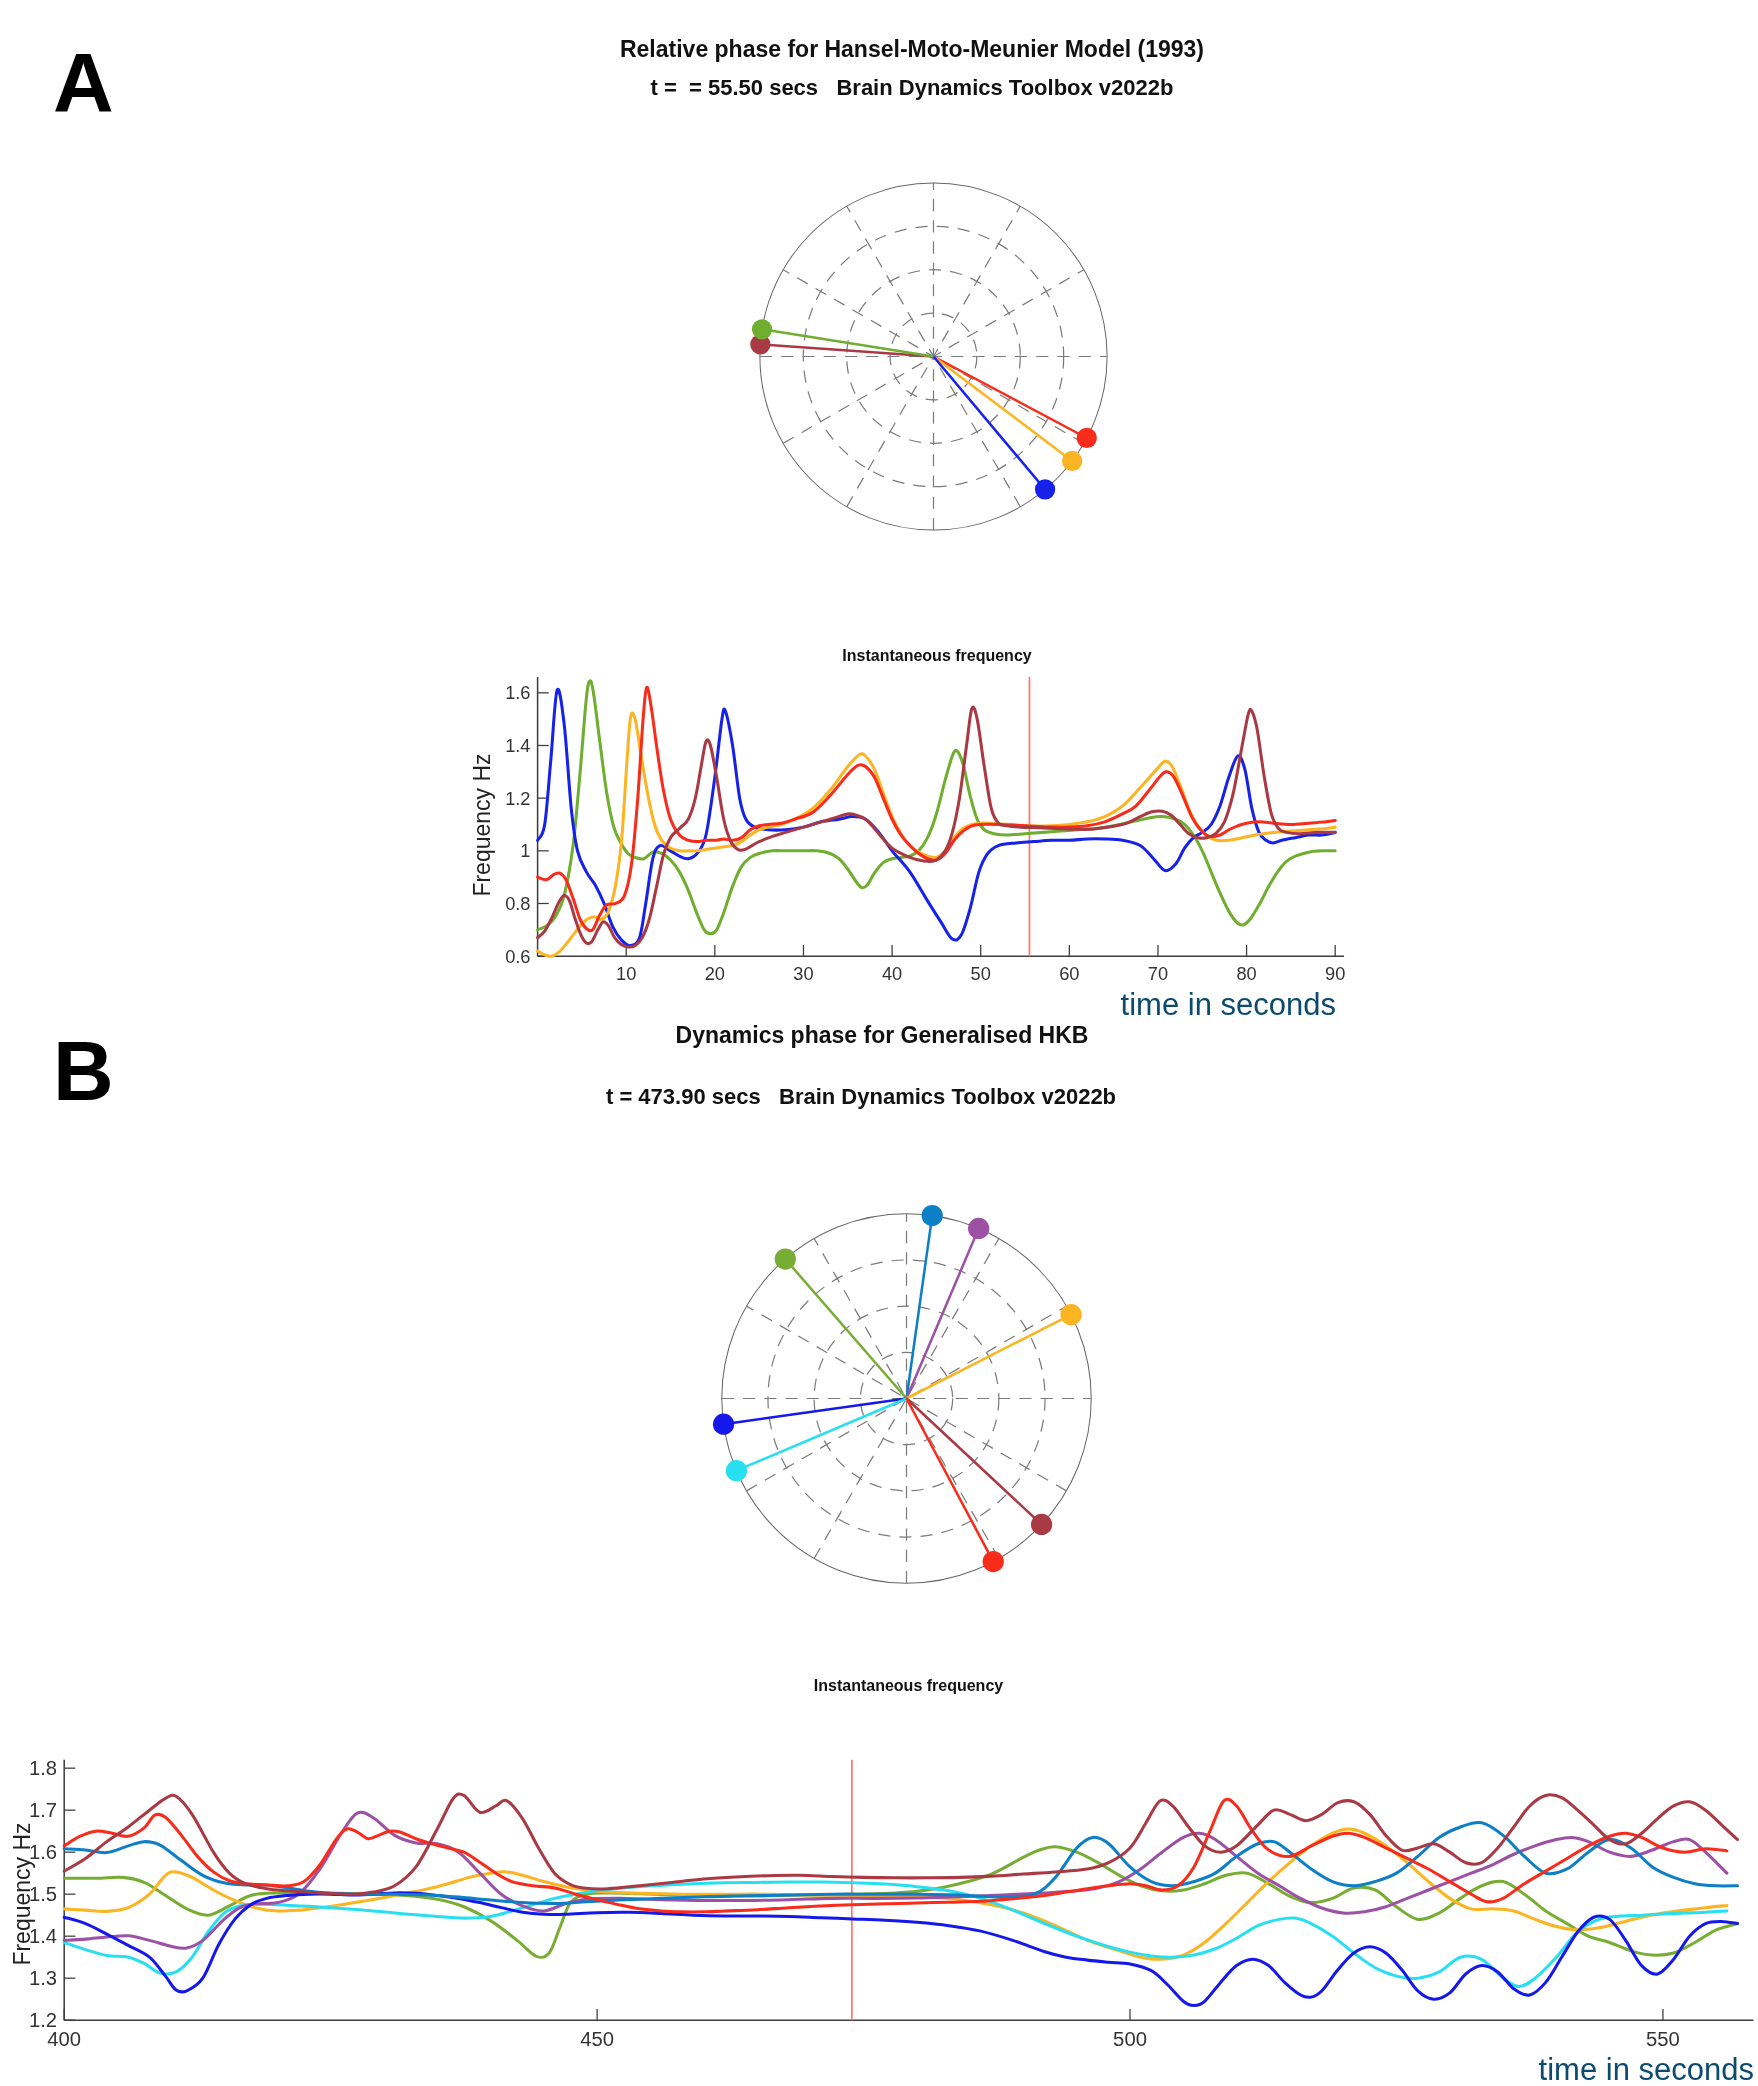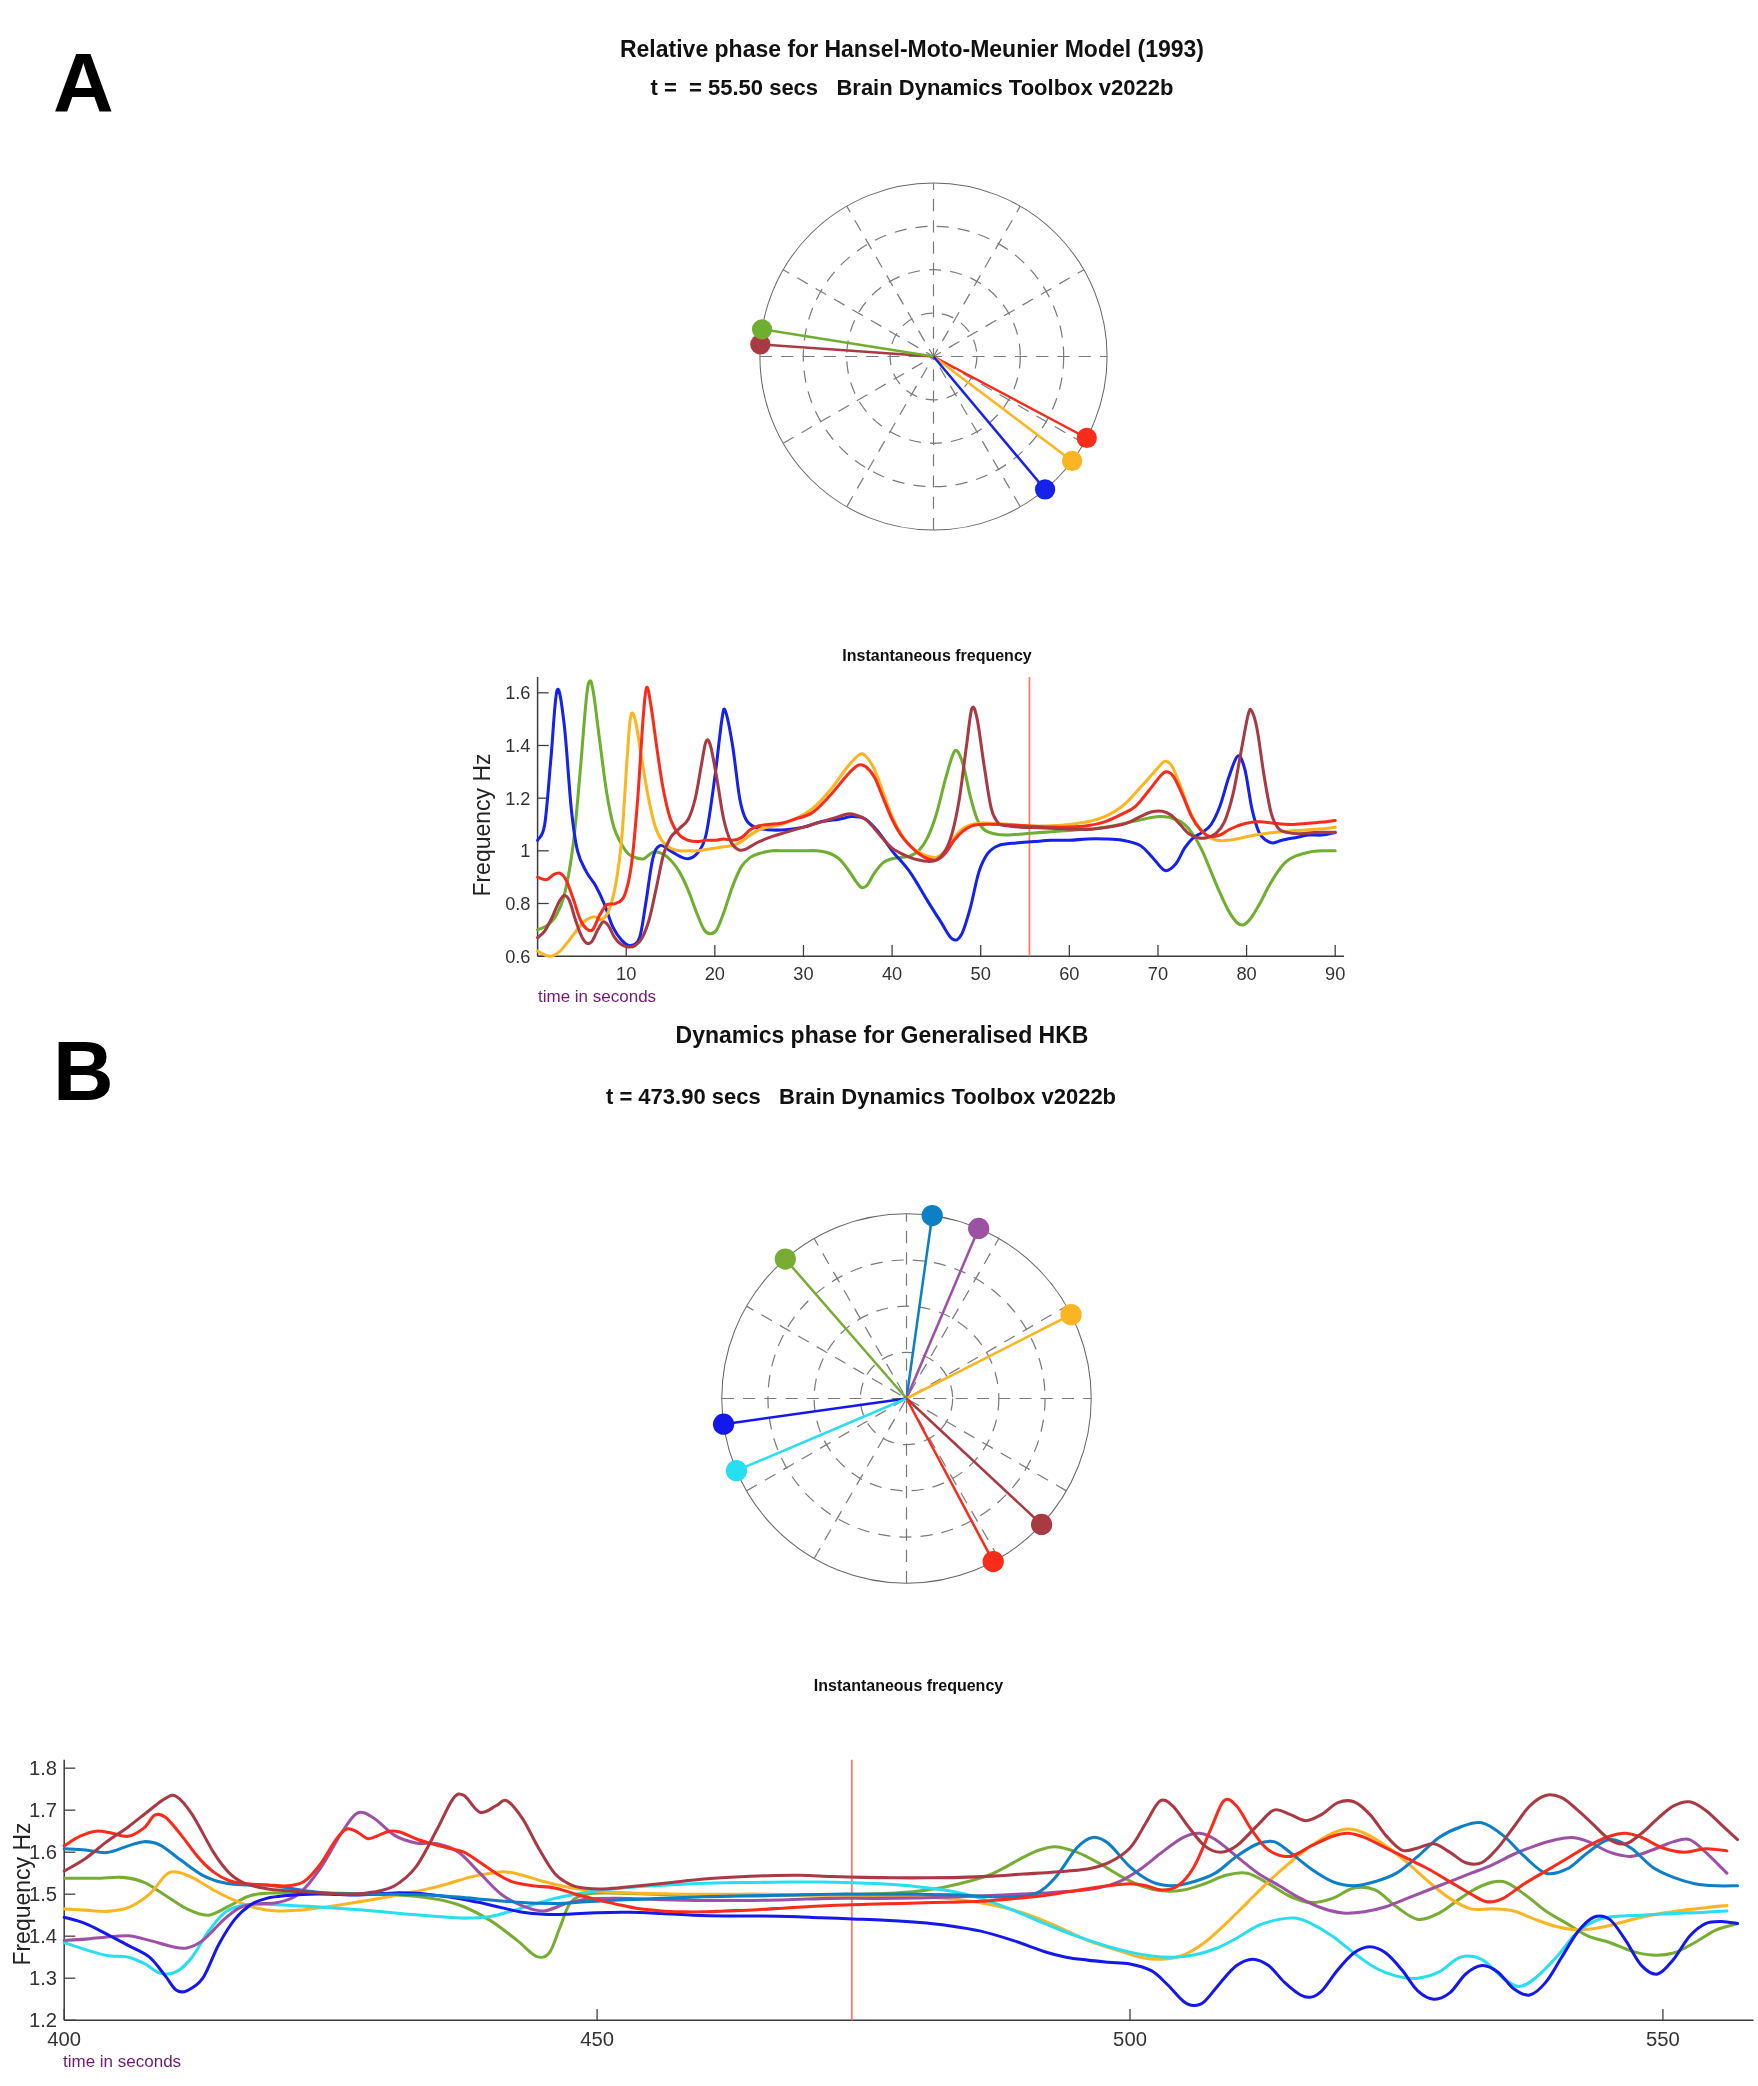--- a/index.html
+++ b/index.html
@@ -15,21 +15,21 @@
     white-space:pre;
   }
   .fig-subtitle{
     position:absolute;text-align:center;font-weight:bold;font-size:22px;color:#111;
     white-space:pre;
   }
   .freq-title{
     position:absolute;text-align:center;font-weight:bold;font-size:16px;color:#111;
   }
   .axis-xlabel{
-    position:absolute;text-align:left;font-size:17px;color:#701a75;
+    position:absolute;text-align:right;font-size:31px;color:#0c4a6e;
   }
   .axis-ylabel{
     position:absolute;font-size:23px;color:#222;transform:translate(-50%,-50%) rotate(-90deg);
     white-space:nowrap;
   }
   svg{position:absolute;}
 </style>
 </head>
 <body>
 

